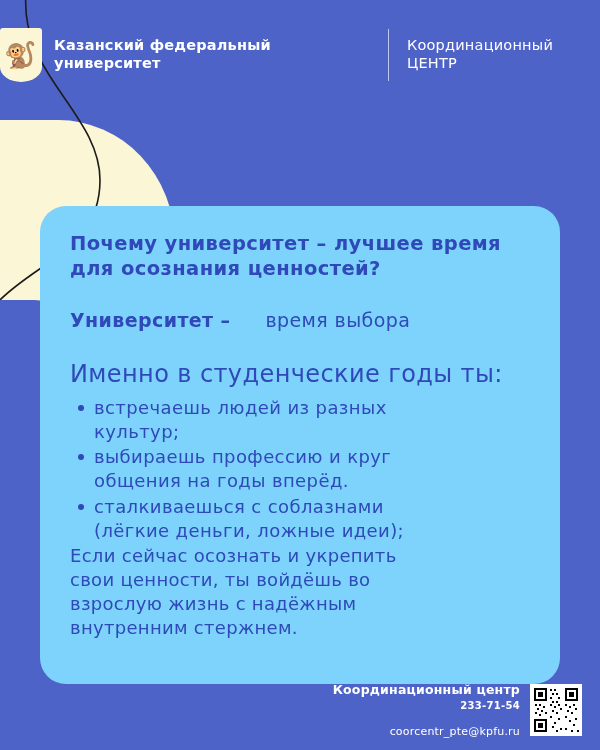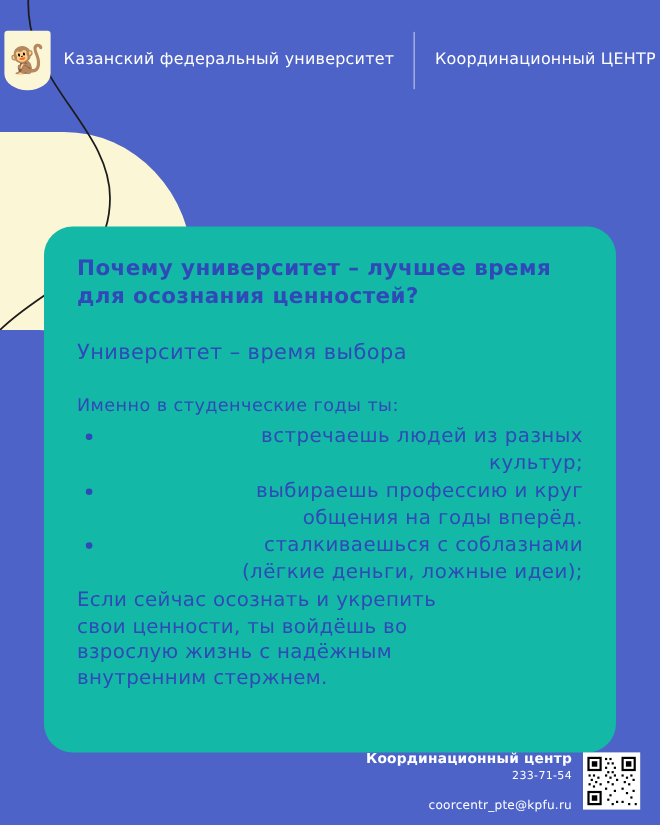--- a/index.html
+++ b/index.html
@@ -73,21 +73,21 @@
     left: 50%; top: 50%;
     transform: translate(-50%,-50%);
     font-size: 26px;
     color: #4e63c8;
     line-height: 1;
   }
   .logo-text {
     color: #ffffff;
     font-size: 14.5px;
     line-height: 1.22;
-    font-weight: normal;
+    font-weight: bold;
     letter-spacing: 0.2px;
     padding-right: 18px;
   }
   .logo-divider {
     width: 1px;
     height: 52px;
     background: rgba(255,255,255,0.65);
     margin-right: 18px;
   }
   .center-text {
@@ -96,53 +96,52 @@
     line-height: 1.22;
     font-weight: normal;
     letter-spacing: 0.2px;
   }
   
   .card {
     position: absolute;
     left: 40px; top: 206px;
     width: 520px;
     height: 478px;
-    background: #14b8a6;
+    background: #7dd3fc;
     border-radius: 26px;
     z-index: 9;
     padding: 26px 30px 20px 30px;
   }
   .q-title {
     color: #2f49b8;
     font-size: 19.5px;
     font-weight: bold;
     line-height: 1.28;
     letter-spacing: 0.4px;
     white-space: pre-line;
   }
   .subhead {
     margin-top: 26px;
     font-size: 19px;
     line-height: 1.3;
     letter-spacing: 0.4px;
     color: #2f49b8;
   }
-  .subhead b { font-weight: normal; }
-  .subhead span { font-weight: normal; }
+  .subhead b { font-weight: bold; }
+  .subhead span { font-weight: normal; margin-left: 28px; }
   .lead {
     margin-top: 26px;
-    font-size: 16px;
+    font-size: 24px;
     color: #2f49b8;
     letter-spacing: 0.4px;
     line-height: 1.3;
   }
   ul.points {
     margin: 6px 0 0 6px;
     list-style: none;
-    text-align: right;
   }
   ul.points li {
     position: relative;
     padding-left: 18px;
     font-size: 18px;
     color: #2f49b8;
     letter-spacing: 0.4px;
     line-height: 1.32;
     margin-bottom: 2px;
     white-space: pre-line;
@@ -178,20 +177,21 @@
   }
   .footer-title {
     font-size: 12.5px;
     font-weight: bold;
     letter-spacing: 0.2px;
   }
   .footer-phone {
     font-size: 10px;
     margin-top: 3px;
     letter-spacing: 0.3px;
+    font-weight: bold;
   }
   .footer-mail {
     font-size: 11px;
     margin-top: 14px;
     letter-spacing: 0.2px;
   }
   .qr {
     width: 52px; height: 52px;
     background: #ffffff;
     padding: 3px;

